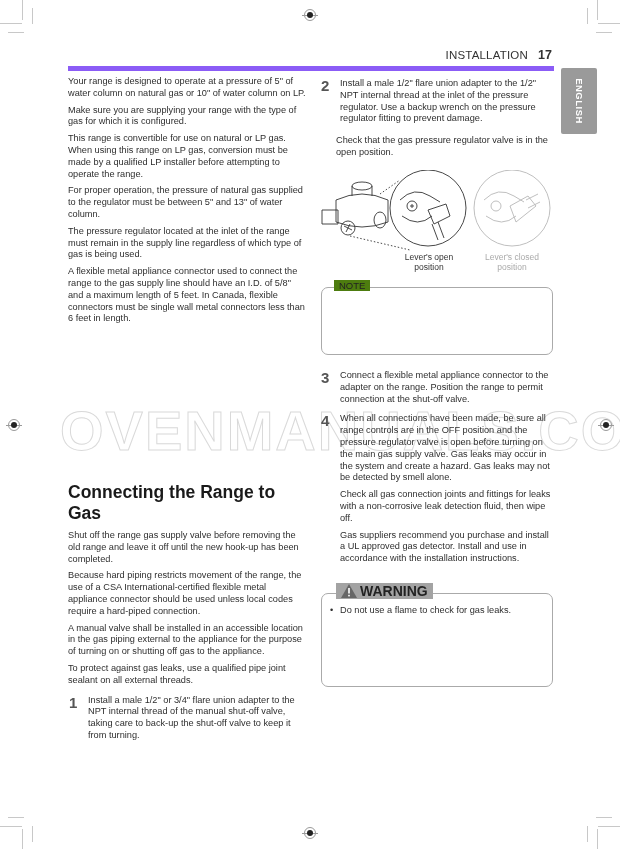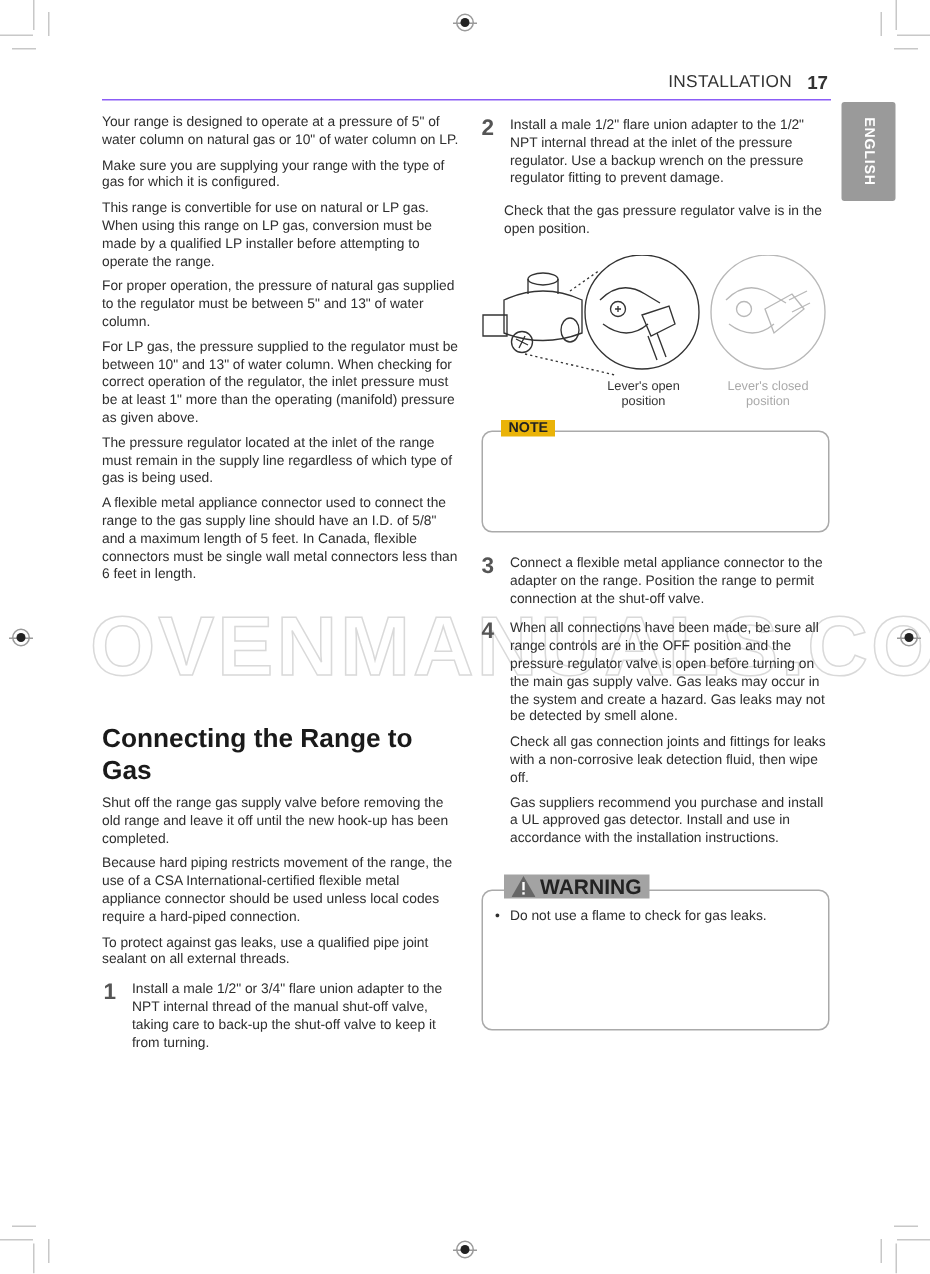--- a/index.html
+++ b/index.html
@@ -5,36 +5,36 @@
     html, body { margin: 0; padding: 0; background: #ffffff; }
     body { width: 620px; height: 849px; position: relative; overflow: hidden;
            font-family: "Liberation Sans", sans-serif; color: #2a2a2a; }
     .crop { position: absolute; background: #c8c8c8; }
     .reg { position: absolute; width: 12px; height: 12px; border-radius: 50%;
            border: 1px solid #9a9a9a; box-sizing: border-box; }
     .reg::after { content: ""; position: absolute; left: 2px; top: 2px; width: 6px; height: 6px;
                   border-radius: 50%; background: #222; }
     .reg::before { content: ""; position: absolute; left: -3px; top: 5px; width: 16px; height: 1px; background: #9a9a9a; }
     .header { position: absolute; left: 68px; top: 48px; width: 486px; height: 18px;
-              border-bottom: 1px solid #8b5cf6; }
+              border-bottom: 5px solid #8b5cf6; }
     .header .sec { position: absolute; right: 26px; top: 1px; font-size: 11.5px; color: #333; letter-spacing: 0.2px; }
     .header .pg { position: absolute; right: 2px; top: 0px; font-size: 12.5px; font-weight: bold; color: #333; }
     .tab { position: absolute; left: 561px; top: 68px; width: 36px; height: 66px; background: #9a9a9a;
            border-radius: 2px; }
     .tab span { position: absolute; left: 50%; top: 50%; transform: translate(-50%,-50%) rotate(90deg);
                 color: #fff; font-size: 9.5px; font-weight: bold; letter-spacing: 0.5px; white-space: nowrap; }
     h1 { margin: 0; font-size: 17.5px; line-height: 21px; font-weight: bold; color: #1a1a1a; }
     .col { position: absolute; width: 238px; }
     p { margin: 0 0 5px 0; font-size: 9.2px; line-height: 11.8px; color: #2e2e2e; }
     .step { position: relative; padding-left: 20px; margin-bottom: 5px; }
     .step .num { position: absolute; left: 1px; top: -1px; font-size: 15px; font-weight: bold; color: #555; }
     .step p { margin-bottom: 5px; }
     .box { position: absolute; border: 1px solid #aaa; border-radius: 7px; }
-    .box .title { position: absolute; top: -8px; left: 12px; background: #eab308; padding: 0 5px;
-                  font-size: 9.5px; font-weight: bold; color: #222; }
+    .box .title { position: absolute; top: -8px; left: 12px; background: #4d7c0f; padding: 0 5px;
+                  font-size: 9.5px; font-weight: normal; color: #222; }
     .box ul { list-style: none; margin: 0; padding: 0; }
     .box li { position: relative; padding-left: 10px; font-size: 9.2px; line-height: 11.8px; margin-bottom: 5px; color: #2e2e2e; }
     .box li::before { content: "•"; position: absolute; left: 0; top: 0; }
     .warn-title { position: absolute; top: -11px; left: 14px; background: #a3a3a3; padding: 0 5px;
                   font-size: 14px; font-weight: bold; color: #222; display: flex; align-items: center; gap: 3px; }
     .figure { position: absolute; left: 320px; top: 170px; width: 240px; height: 105px; }
     .cap { position: absolute; font-size: 8.5px; line-height: 10px; text-align: center; }
     .watermark { position: absolute; left: 60px; top: 398px; width: 500px; text-align: center;
                  font-size: 56px; font-weight: bold; letter-spacing: 2px; color: transparent;
                  -webkit-text-stroke: 1px rgba(170,170,170,0.45); pointer-events: none; white-space: nowrap; }
@@ -72,29 +72,29 @@
   <span>ENGLISH</span>
 </div>
 
 <div class="watermark">OVENMANUALS.COM</div>
 
 <div class="col" style="left:68px;top:76px;">
   <p>Your range is designed to operate at a pressure of 5" of water column on natural gas or 10" of water column on LP.</p>
   <p>Make sure you are supplying your range with the type of gas for which it is configured.</p>
   <p>This range is convertible for use on natural or LP gas. When using this range on LP gas, conversion must be made by a qualified LP installer before attempting to operate the range.</p>
   <p>For proper operation, the pressure of natural gas supplied to the regulator must be between 5" and 13" of water column.</p>
-  <p>For LP gas, the pressure supplied to the regulator must be between 10" and 13" of water column. When checking for correct operation of the regulator, the inlet pressure must be at least 1" more than the operating (manifold) pressure as given above.</p>
   <p>The pressure regulator located at the inlet of the range must remain in the supply line regardless of which type of gas is being used.</p>
   <p>A flexible metal appliance connector used to connect the range to the gas supply line should have an I.D. of 5/8" and a maximum length of 5 feet. In Canada, flexible connectors must be single wall metal connectors less than 6 feet in length.</p>
 </div>
 
 <div class="col" style="left:68px;top:482px;">
   <h1 style="margin-bottom:6px;">Connecting the Range to Gas</h1>
   <p>Shut off the range gas supply valve before removing the old range and leave it off until the new hook-up has been completed.</p>
   <p>Because hard piping restricts movement of the range, the use of a CSA International-certified flexible metal appliance connector should be used unless local codes require a hard-piped connection.</p>
+  <p>A manual valve shall be installed in an accessible location in the gas piping external to the appliance for the purpose of turning on or shutting off gas to the appliance.</p>
   <p>To protect against gas leaks, use a qualified pipe joint sealant on all external threads.</p>
   <div class="step" style="margin-top:8px;">
     <span class="num">1</span>
     <p>Install a male 1/2" or 3/4" flare union adapter to the NPT internal thread of the manual shut-off valve, taking care to back-up the shut-off valve to keep it from turning.</p>
   </div>
 </div>
 
 <div class="col" style="left:320px;top:78px;width:232px;">
   <div class="step">
     <span class="num">2</span>

